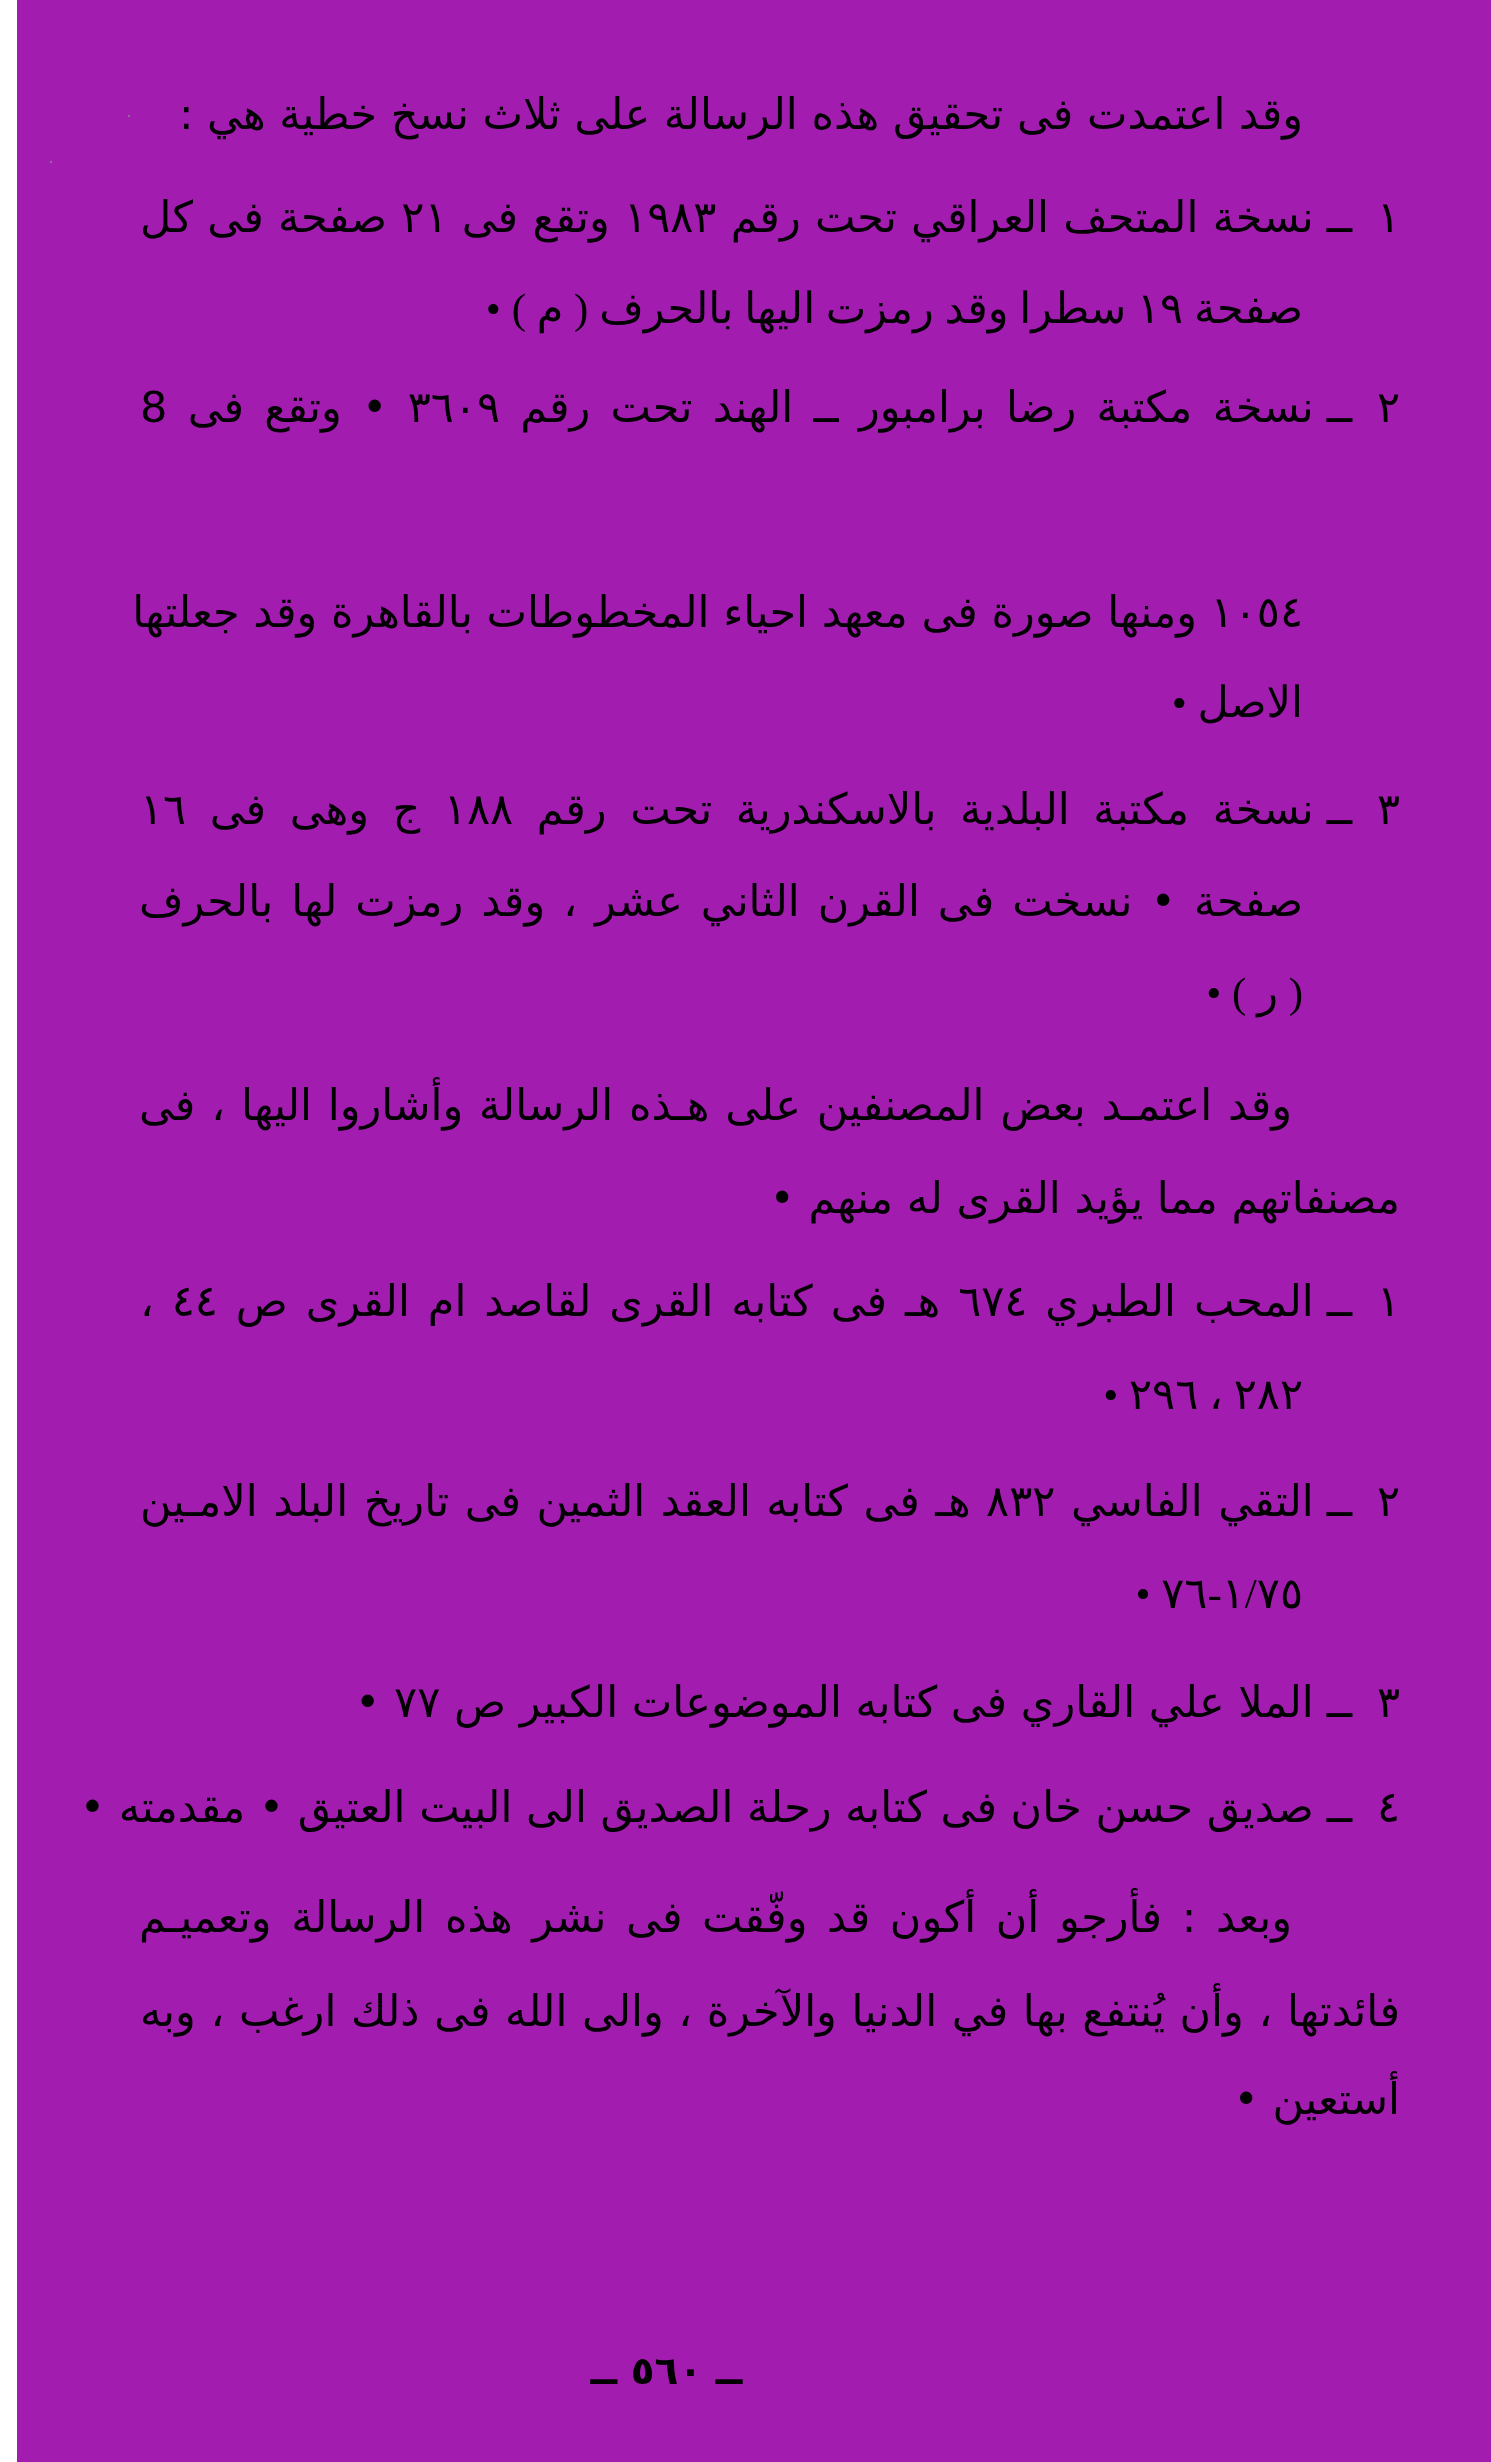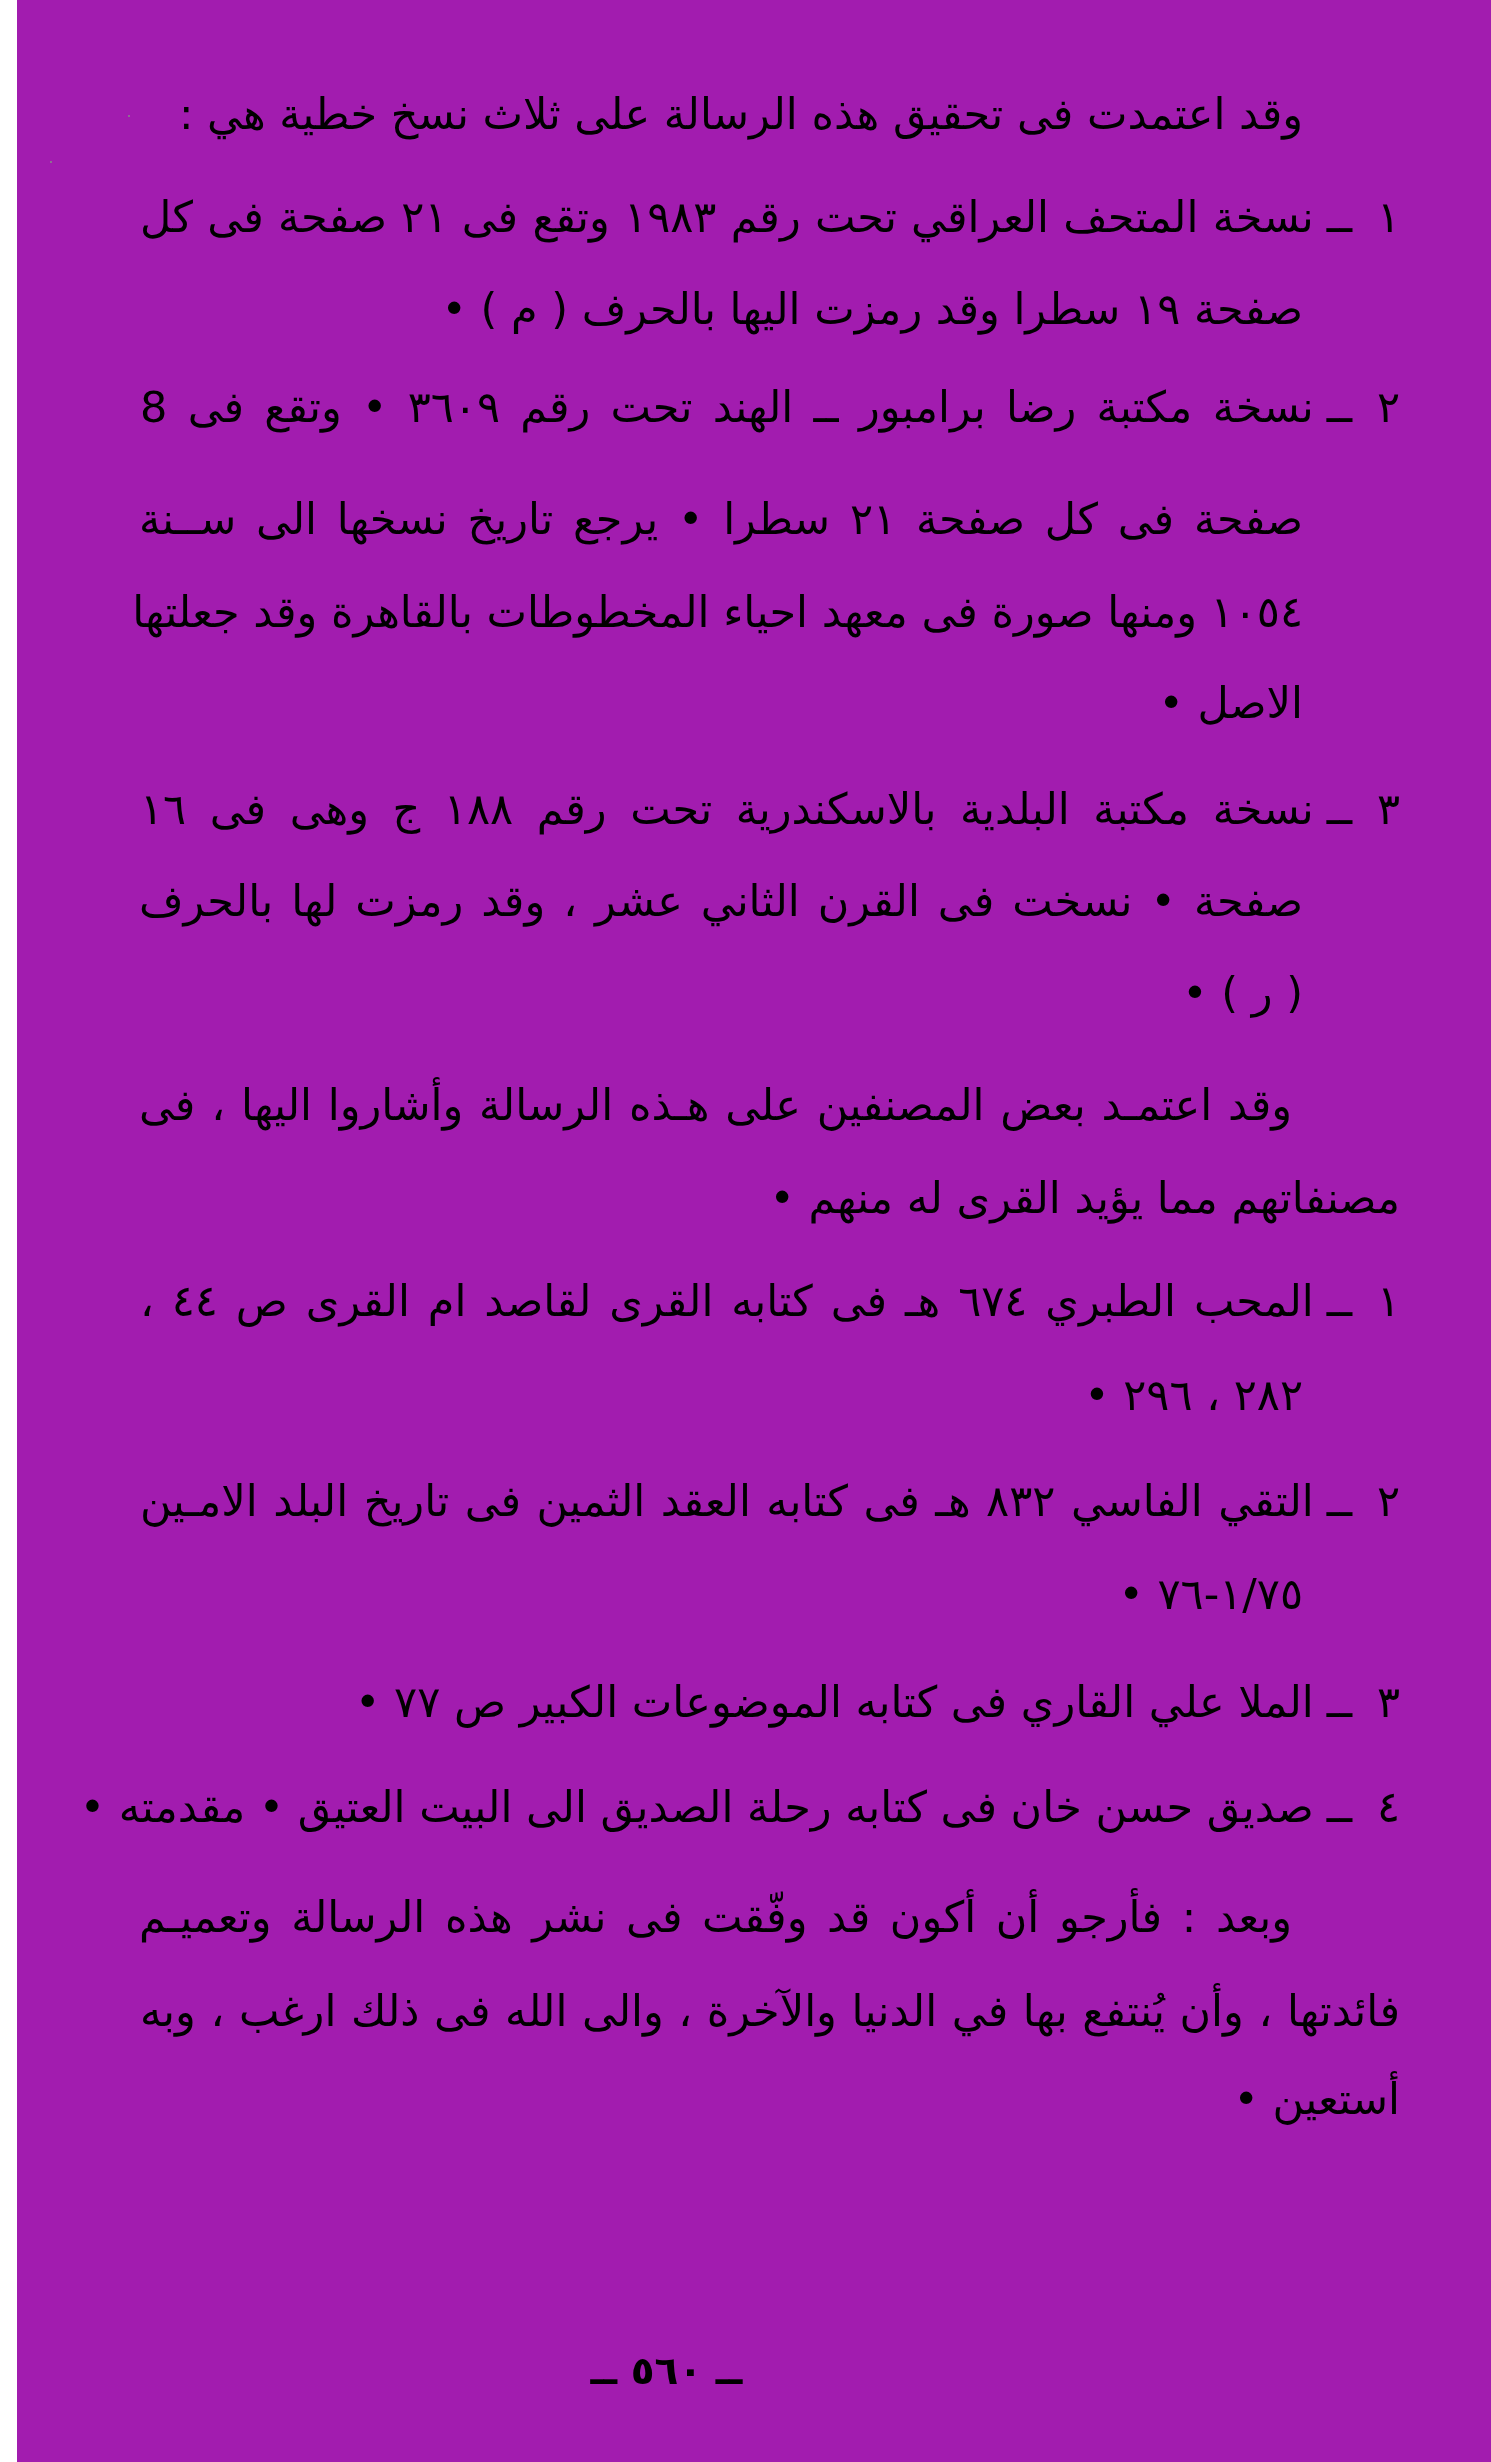--- a/index.html
+++ b/index.html
@@ -40,20 +40,21 @@
       text-align-last: right;
     }
     .indent {
       right: 205px;
       width: 1164px;
       text-align: justify;
       text-align-last: justify;
     }
     .indent.last {
       text-align-last: right;
+      font-family: Liberation Serif, serif;
     }
     .para-first {
       right: 216px;
       width: 1153px;
       text-align: justify;
       text-align-last: justify;
     }
     .item-head {
       right: 108px;
       width: 1260px;
@@ -97,21 +98,20 @@
   <div class="line full last" style="top:82px; right:205px; width:1164px;">وقد اعتمدت فى تحقيق هذه الرسالة على ثلاث نسخ خطية هي :</div>
 
   <div class="line item-head" style="top:185px;">
     <span class="num">١</span><span class="dash">ــ</span><span>نسخة المتحف العراقي تحت رقم ١٩٨٣ وتقع فى ٢١ صفحة فى كل</span>
   </div>
   <div class="line indent last" style="top:277px;">صفحة ١٩ سطرا وقد رمزت اليها بالحرف ( م ) •</div>
 
   <div class="line item-head" style="top:375px;">
     <span class="num">٢</span><span class="dash">ــ</span><span>نسخة مكتبة رضا برامبور ــ الهند تحت رقم ٣٦٠٩ • وتقع فى 8</span>
   </div>
-  <div class="line indent" style="top:487px;">صفحة فى كل صفحة ٢١ سطرا • يرجع تاريخ نسخها الى ســنة</div>
   <div class="line indent" style="top:580px;">١٠٥٤ ومنها صورة فى معهد احياء المخطوطات بالقاهرة وقد جعلتها</div>
   <div class="line indent last" style="top:671px;">الاصل •</div>
 
   <div class="line item-head" style="top:777px;">
     <span class="num">٣</span><span class="dash">ــ</span><span>نسخة مكتبة البلدية بالاسكندرية تحت رقم ١٨٨ ج وهى فى ١٦</span>
   </div>
   <div class="line indent" style="top:869px;">صفحة • نسخت فى القرن الثاني عشر ، وقد رمزت لها بالحرف</div>
   <div class="line indent last" style="top:961px;">( ر ) •</div>
 
   <div class="line para-first" style="top:1073px;">وقد اعتمـد بعض المصنفين على هـذه الرسالة وأشاروا اليها ، فى</div>

